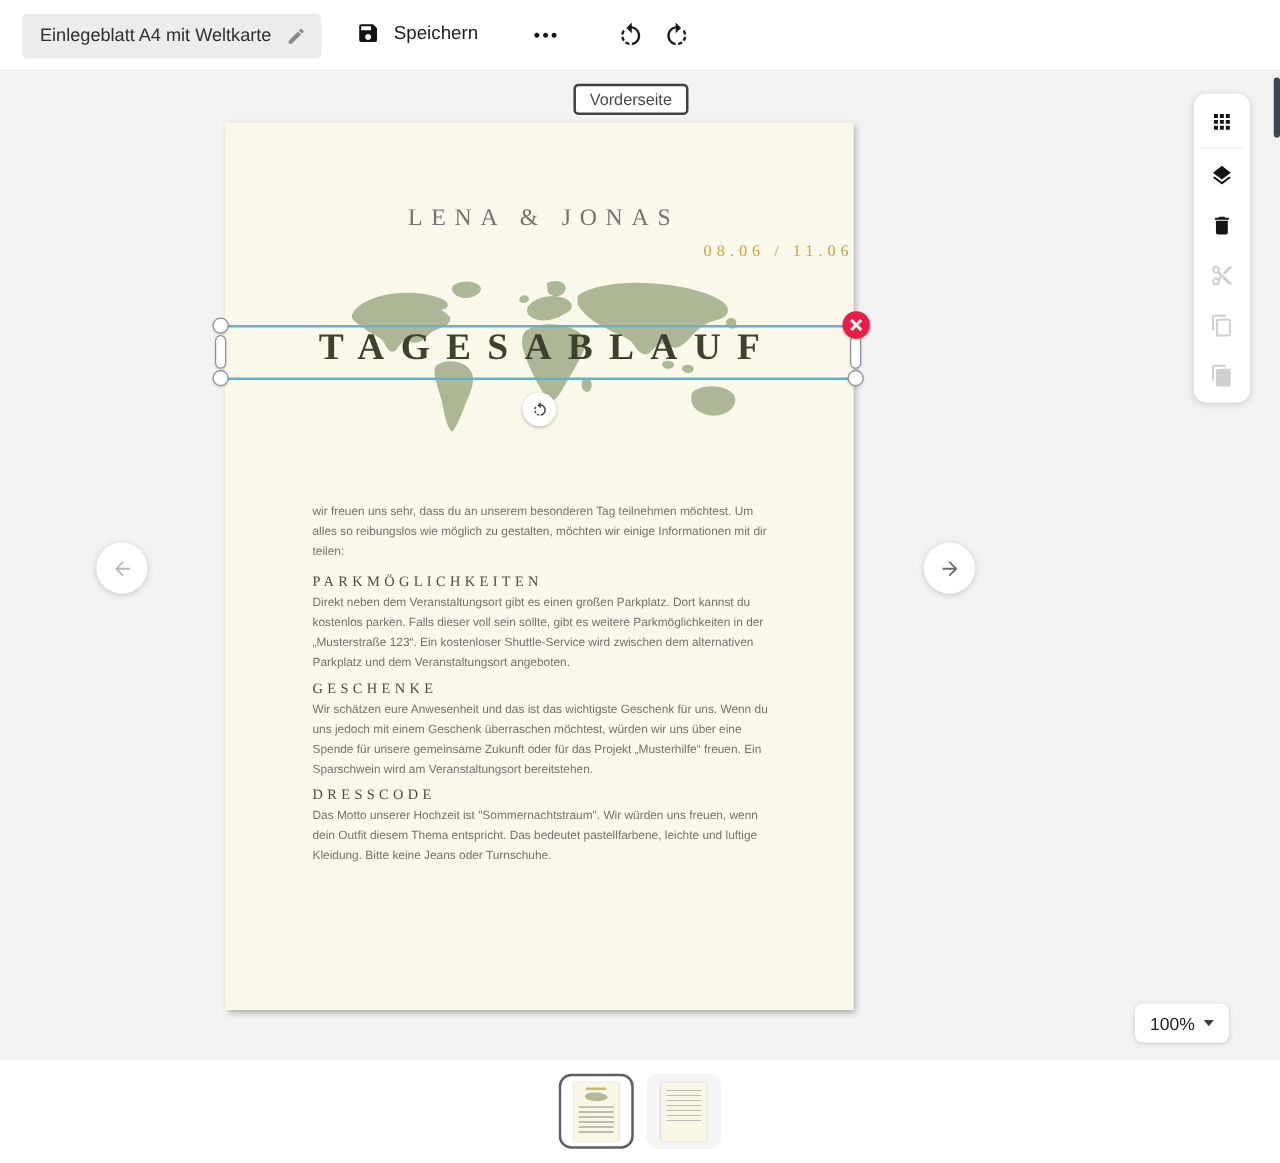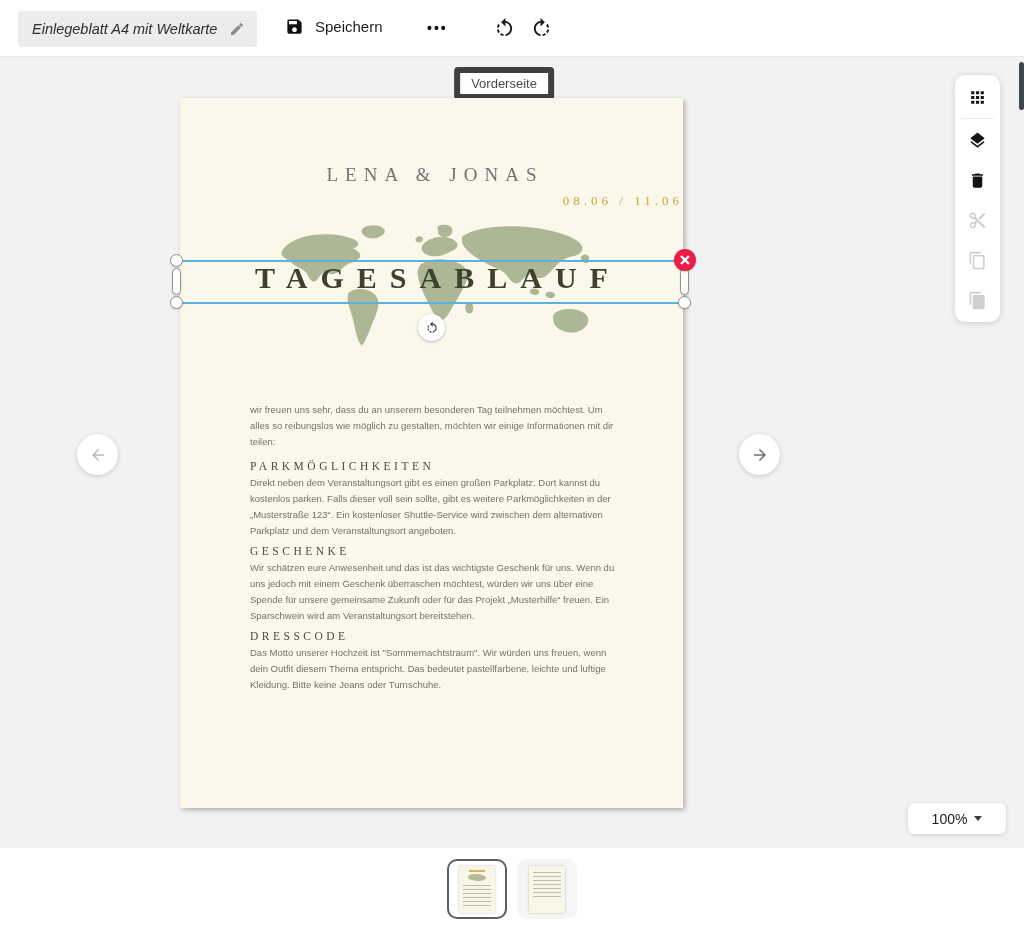--- a/index.html
+++ b/index.html
@@ -3,35 +3,35 @@
 <meta charset="utf-8">
 <style>
   * { box-sizing: border-box; margin: 0; padding: 0; }
   html,body { width:1024px; height:930px; overflow:hidden; background:#fff;
     font-family:"Liberation Sans", sans-serif; }
 
   
   .topbar { position:relative; height:57px; background:#fff; border-bottom:1px solid #e9e9e9; }
   .title-chip { position:absolute; left:18px; top:11px; height:36px; background:#ececec;
     border-radius:4px; display:flex; align-items:center; gap:12px; padding:0 12px 0 14px;
-    font-size:14.5px; color:#2e2e2e; cursor:pointer;font-style:italic; }
+    font-size:14.5px; color:#2e2e2e; cursor:pointer; }
   .pencil { width:16px; height:16px; fill:#8b8b8b; }
   .save-btn { position:absolute; left:285px; top:17px; display:flex; align-items:center; gap:11px;
     font-size:15px; color:#1c1c1c; cursor:pointer; }
   .save-btn svg { width:19px; height:19px; fill:#111; }
   .more-btn { position:absolute; left:427px; top:20px; font-size:14px; font-weight:700;
     letter-spacing:2px; color:#111; cursor:pointer; }
   .hist-btn { position:absolute; top:17px; width:23px; height:23px; cursor:pointer; }
   .hist-btn svg { width:23px; height:23px; fill:#1c1c1c; }
   .undo { left:493px; } .redo { left:530px; }
 
   
   .stage { position:relative; height:791px; background:#f3f2f2; overflow:hidden; }
   .side-label { position:absolute; top:10px; left:50%; transform:translateX(-58%);
-    background:#fff; border:6px solid #404040; border-radius:4px; padding:3px 11px;
+    background:#fff; border:2px solid #404040; border-radius:4px; padding:3px 11px;
     font-size:13px; color:#4a4a4a; }
 
   
   .paper { position:absolute; left:180px; top:41px; width:503px; height:710px;
     background:#faf8ea; box-shadow:2px 2px 5px rgba(0,0,0,0.28); }
   .couple { position:absolute; top:66px; left:0; right:0; text-align:center;
     font-family:"Liberation Serif", serif; font-size:19px; letter-spacing:7px;
     padding-left:7px; color:#737373; }
   .dates { position:absolute; top:95px; left:0; right:0; text-align:right;
     font-family:"Liberation Serif", serif; font-size:13px; letter-spacing:4px;
@@ -82,21 +82,21 @@
     cursor:pointer; }
   .tool-btn svg { width:19px; height:19px; }
   .tool-btn.active svg { fill:#141414; }
   .tool-btn.enabled svg { fill:#141414; }
   .tool-btn.disabled svg { fill:#cfcfcf; }
   .tool-divider { height:1px; background:#ececec; margin:1px 6px; }
 
   .scroll-thumb { position:absolute; right:0; top:5px; width:5px; height:48px;
     background:#3e4450; border-radius:3px; }
 
-  .zoom-pill { position:absolute; left:908px; top:746px; width:98px; height:31px; background:#fff;
+  .zoom-pill { position:absolute; left:908px; top:746px; width:75px; height:31px; background:#fff;
     border-radius:6px; box-shadow:0 1px 4px rgba(0,0,0,.15); display:flex; align-items:center;
     justify-content:center; gap:7px; font-size:14px; color:#202020; cursor:pointer; }
   .caret-down { width:0; height:0; border-left:4px solid transparent; border-right:4px solid transparent;
     border-top:5px solid #3c3c3c; }
 
   
   .filmstrip { height:82px; background:#fff; display:flex; align-items:center; justify-content:center;
     gap:10px; }
   .thumb-tile { width:60px; height:60px; border-radius:10px; display:flex; align-items:center;
     justify-content:center; cursor:pointer; }

